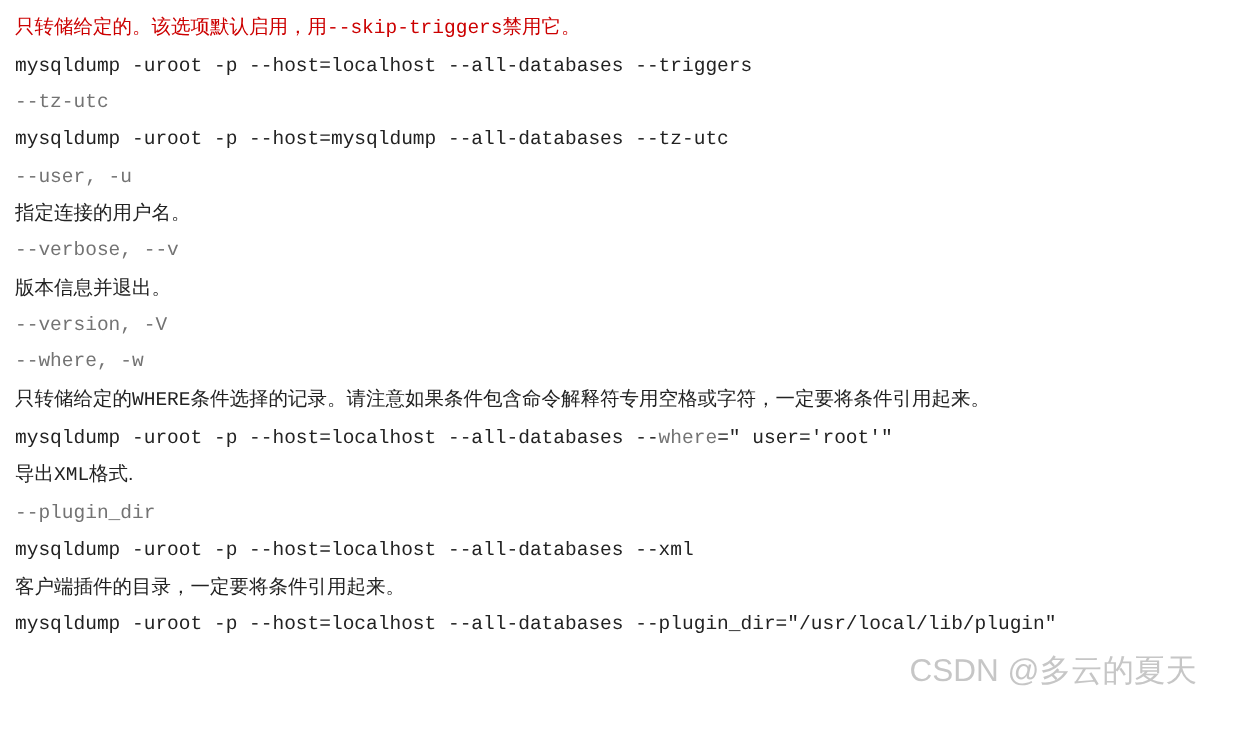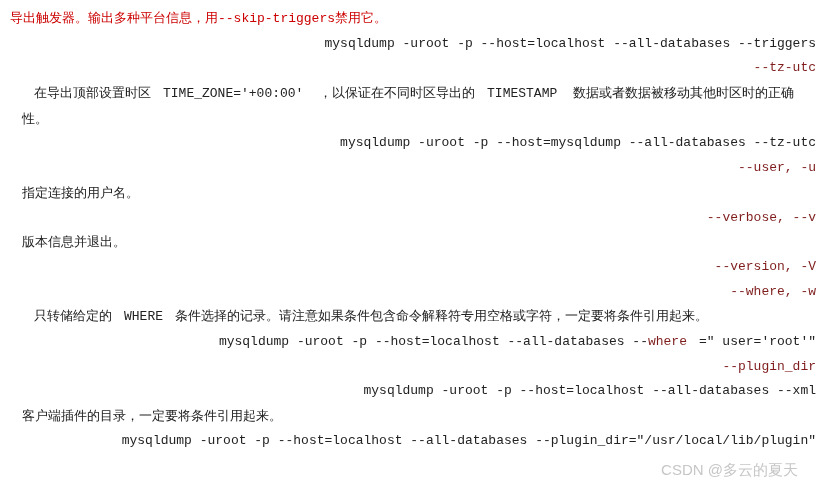--- a/index.html
+++ b/index.html
@@ -9,50 +9,49 @@
     font-size: 13px;
     line-height: 1.9;
     color: #333;
     background: #fff;
     width: 826px;
     box-sizing: border-box;
   }
   .mono {
     font-family: Consolas, "Courier New", monospace;
     font-size: 13px;
-    text-align: right;
   }
   .red { color: #c00; }
-  .blue { color: #7f1d1d; }
-  .black { color: #222; margin-left: 12px; }
+  .blue { color: #737373; }
+  .black { color: #222; }
   .watermark {
     position: fixed;
     right: 28px;
-    bottom: 16px;
+    bottom: 32px;
     color: rgba(160,160,160,0.6);
-    font-size: 15px;
+    font-size: 21px;
     pointer-events: none;
   }
   div { white-space: normal; }
 </style>
 </head>
 <body>
 
 <div id="content">
-    <div class="red"><span class="red">导出触发器。输出多种平台信息，用</span><span class="red mono">--skip-triggers</span><span class="red">禁用它。</span></div>
+    <div class="red"><span class="red">只转储给定的。该选项默认启用，用</span><span class="red mono">--skip-triggers</span><span class="red">禁用它。</span></div>
     <div class="mono black">mysqldump  -uroot -p --host=localhost --all-databases --triggers</div>
     <div class="mono blue">--tz-utc</div>
-    <div class="black"><span class="black">在导出顶部设置时区</span><span class="mono black">TIME_ZONE='+00:00'</span><span class="black"> ，以保证在不同时区导出的</span><span class="mono black">TIMESTAMP</span><span class="black"> 数据或者数据被移动其他时区时的正确性。</span></div>
     <div class="mono black">mysqldump  -uroot -p --host=mysqldump --all-databases --tz-utc</div>
     <div class="mono blue">--user, -u</div>
     <div class="black">指定连接的用户名。</div>
     <div class="mono blue">--verbose, --v</div>
     <div class="black">版本信息并退出。</div>
     <div class="mono blue">--version, -V</div>
     <div class="mono blue">--where, -w</div>
     <div class="black"><span class="black">只转储给定的</span><span class="mono black">WHERE</span><span class="black">条件选择的记录。请注意如果条件包含命令解释符专用空格或字符，一定要将条件引用起来。</span></div>
     <div class="mono black"><span class="mono black">mysqldump  -uroot -p --host=localhost --all-databases --</span><span class="mono blue">where</span><span class="mono black">=" user='root'"</span></div>
+    <div class="black"><span class="black">导出</span><span class="mono black">XML</span><span class="black">格式.</span></div>
     <div class="mono blue">--plugin_dir</div>
     <div class="mono black">mysqldump  -uroot -p --host=localhost --all-databases --xml</div>
     <div class="black">客户端插件的目录，一定要将条件引用起来。</div>
     <div class="mono black">mysqldump  -uroot -p --host=localhost --all-databases --plugin_dir="/usr/local/lib/plugin"</div>
   </div>
 <div class="watermark">CSDN @多云的夏天</div>
 
 </body></html>

